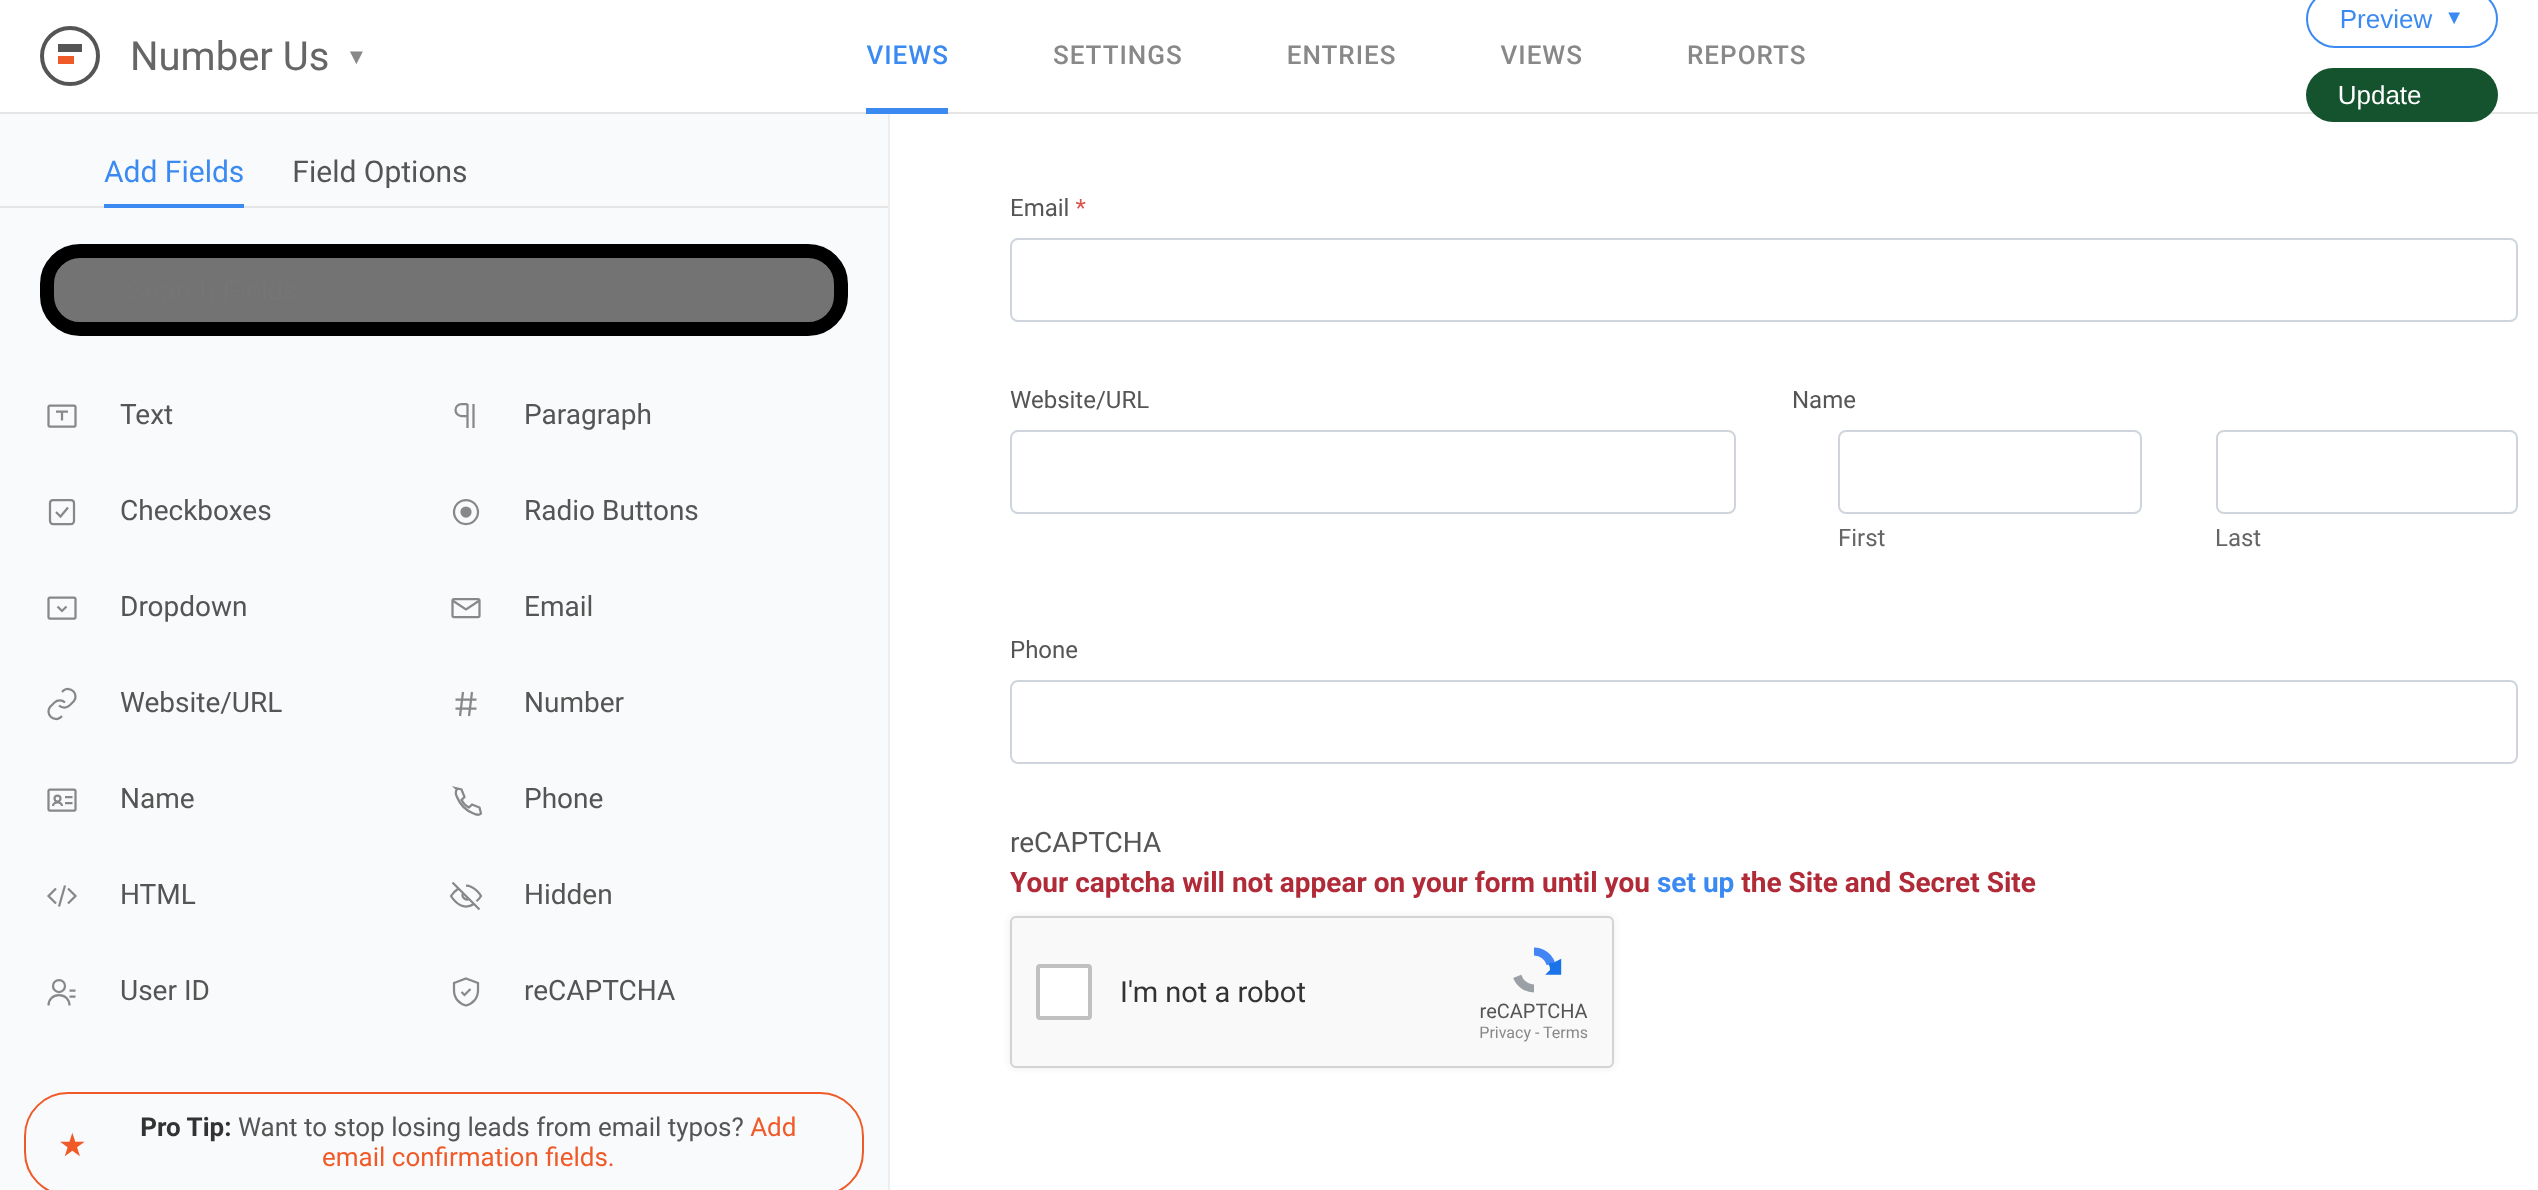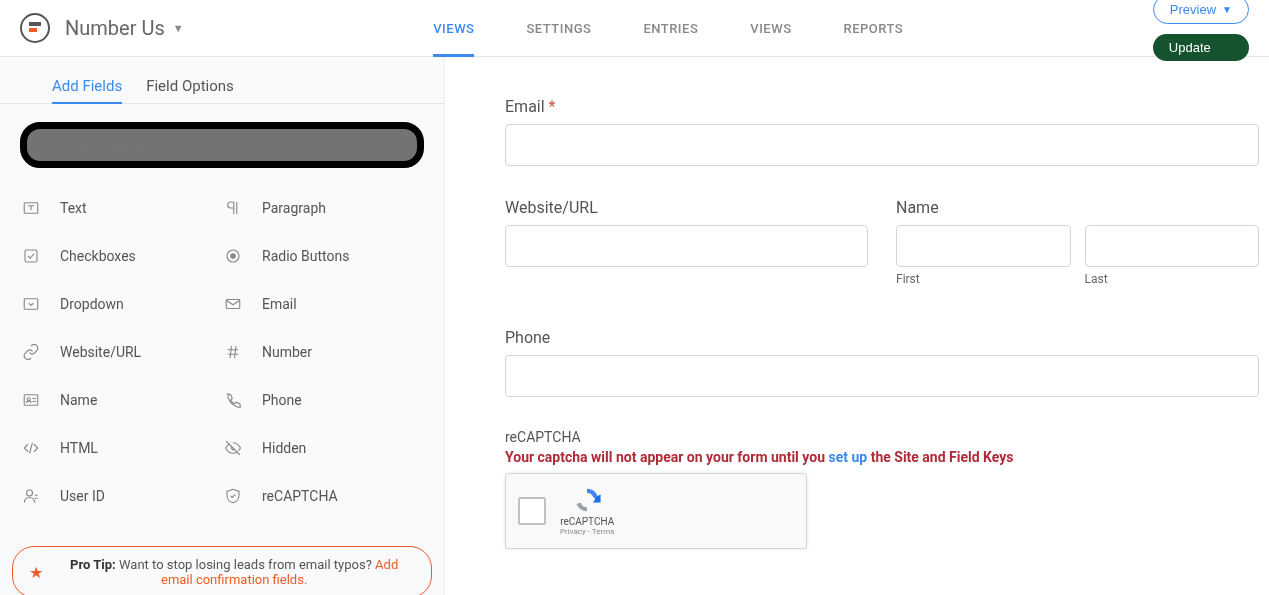--- a/index.html
+++ b/index.html
@@ -33,27 +33,27 @@
 .fields-grid { display: grid; grid-template-columns: 1fr 1fr; padding: 6px 20px; row-gap: 0; }
 .field-item { display: flex; align-items: center; padding: 13px 0; cursor: pointer; color: #555; }
 .field-icon { width: 22px; height: 22px; margin-right: 18px; color: #888; display:flex; align-items:center; justify-content:center; }
 .field-icon svg { width: 18px; height: 18px; stroke: #888; fill: none; stroke-width: 1.5; }
 .protip { margin: 20px 12px; border: 1px solid #f05a28; border-radius: 22px; padding: 10px 16px; font-size: 13px; color: #555; text-align:center; display:flex; align-items:center; gap:10px; }
 .protip .star { color:#f05a28; font-size:16px; }
 .protip-link { color: #f05a28; cursor:pointer; }
 .protip strong { color:#333; }
 .canvas { flex: 1; padding: 40px 10px 20px 60px; overflow-y: auto; }
 .form-row { margin-bottom: 32px; max-width: 760px; }
-.form-label { font-size: 16px; color: #555; margin-bottom: 8px; display:block; }
+.form-label { font-size: 12px; color: #555; margin-bottom: 8px; display:block; }
 .req { color: #d9534f; }
 .form-input { width: 100%; border: 1px solid #d0d5dd; border-radius: 4px; padding: 10px; font-size: 14px; height:42px; background:#fff; }
 .two-col { display: flex; gap: 28px; max-width:760px; }
 .two-col > div:first-child { flex: 1; }
 .name-fields { display: flex; gap: 14px; flex:1; }
-.name-fields > div { flex: 1; }
+.name-fields > div { flex: 1; margin-left: 23px; }
 .sub-label { font-size: 12px; color: #666; margin-top: 5px; display:block; }
 .captcha-label { font-size:14px; color:#555; margin-bottom:4px; }
 .captcha-warning { color: #B02A37; font-weight: bold; font-size: 14px; margin-bottom: 8px; }
 .captcha-warning a { color: #3b8af2; font-weight:bold; }
 .recaptcha-box { width: 302px; height: 76px; border: 1px solid #d3d3d3; border-radius: 3px; background: #f9f9f9; display:flex; align-items:center; padding: 0 12px; box-shadow: 0 0 4px rgba(0,0,0,0.08); }
 .recaptcha-check { width: 28px; height: 28px; border: 2px solid #c1c1c1; border-radius: 2px; background:#fff; margin-right: 14px; }
 .recaptcha-text { font-size: 14.5px; color: #333; flex:1; }
 .recaptcha-logo { text-align:center; font-size:10px; color:#888; }
 .recaptcha-logo .ricon { width:32px; height:28px; margin:0 auto 2px; position:relative; }
 .recaptcha-logo .ricon svg { width:32px; height:28px; }
@@ -259,24 +259,25 @@
         </div>
       </div>
     </div>
     <div class="form-row">
       <label class="form-label">Phone</label>
       <input class="form-input" style="">
     </div>
     <div class="form-row">
       <div class="captcha-label">reCAPTCHA</div>
       <div class="captcha-warning">
-        <span>Your captcha will not appear on your form until you </span><a>set up</a><span> the Site and Field Keys</span>
+        <span>Your captcha will not appear on your form until you </span><a>set up</a><span> the Site and Secret Site</span>
       </div>
       <div class="recaptcha-box">
         <div class="recaptcha-check"></div>
+        <div class="recaptcha-text">I'm not a robot</div>
         <div class="recaptcha-logo">
           <div class="ricon">
             <svg viewBox="0 0 40 34">
                 <path d="M20 3a14 14 0 0113 9l-5 2a9 9 0 00-8-6V3z" fill="#4285f4"></path>
                 <path d="M33 12l4-2v10h-10l3-3a9 9 0 00-1-4l4-1z" fill="#1a73e8"></path>
                 <path d="M7 22a14 14 0 0013 9v-5a9 9 0 01-8-6l-5 2z" fill="#9aa0a6"></path>
               </svg>
           </div>
           <div class="rt">reCAPTCHA</div>
           <div class="rp">Privacy - Terms</div>

